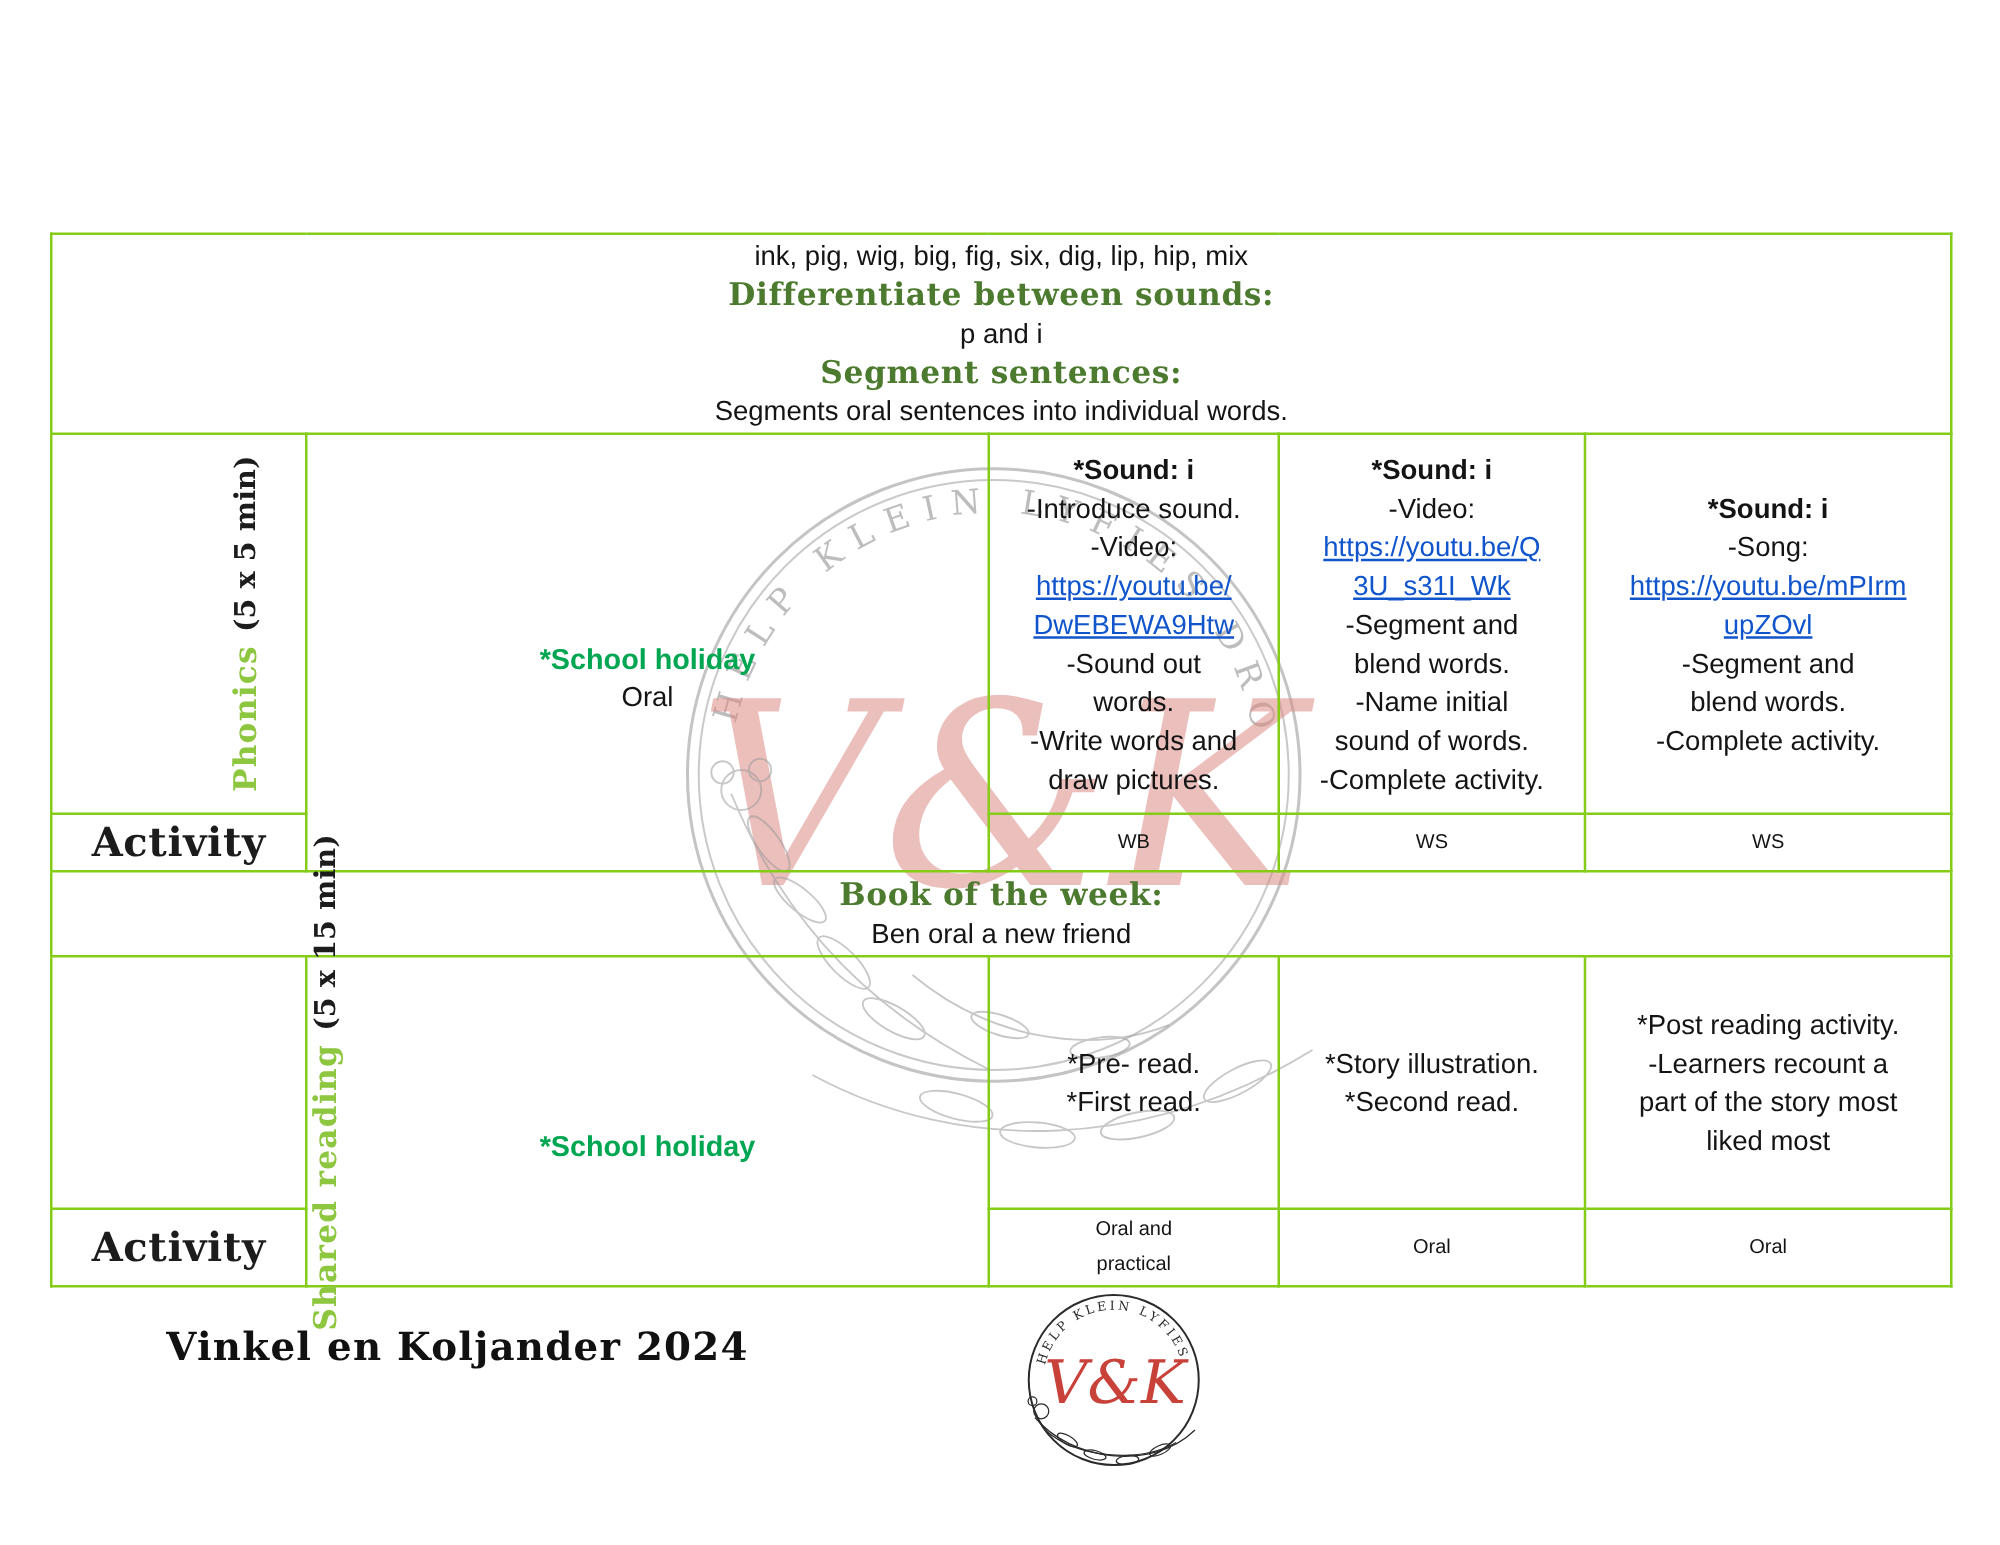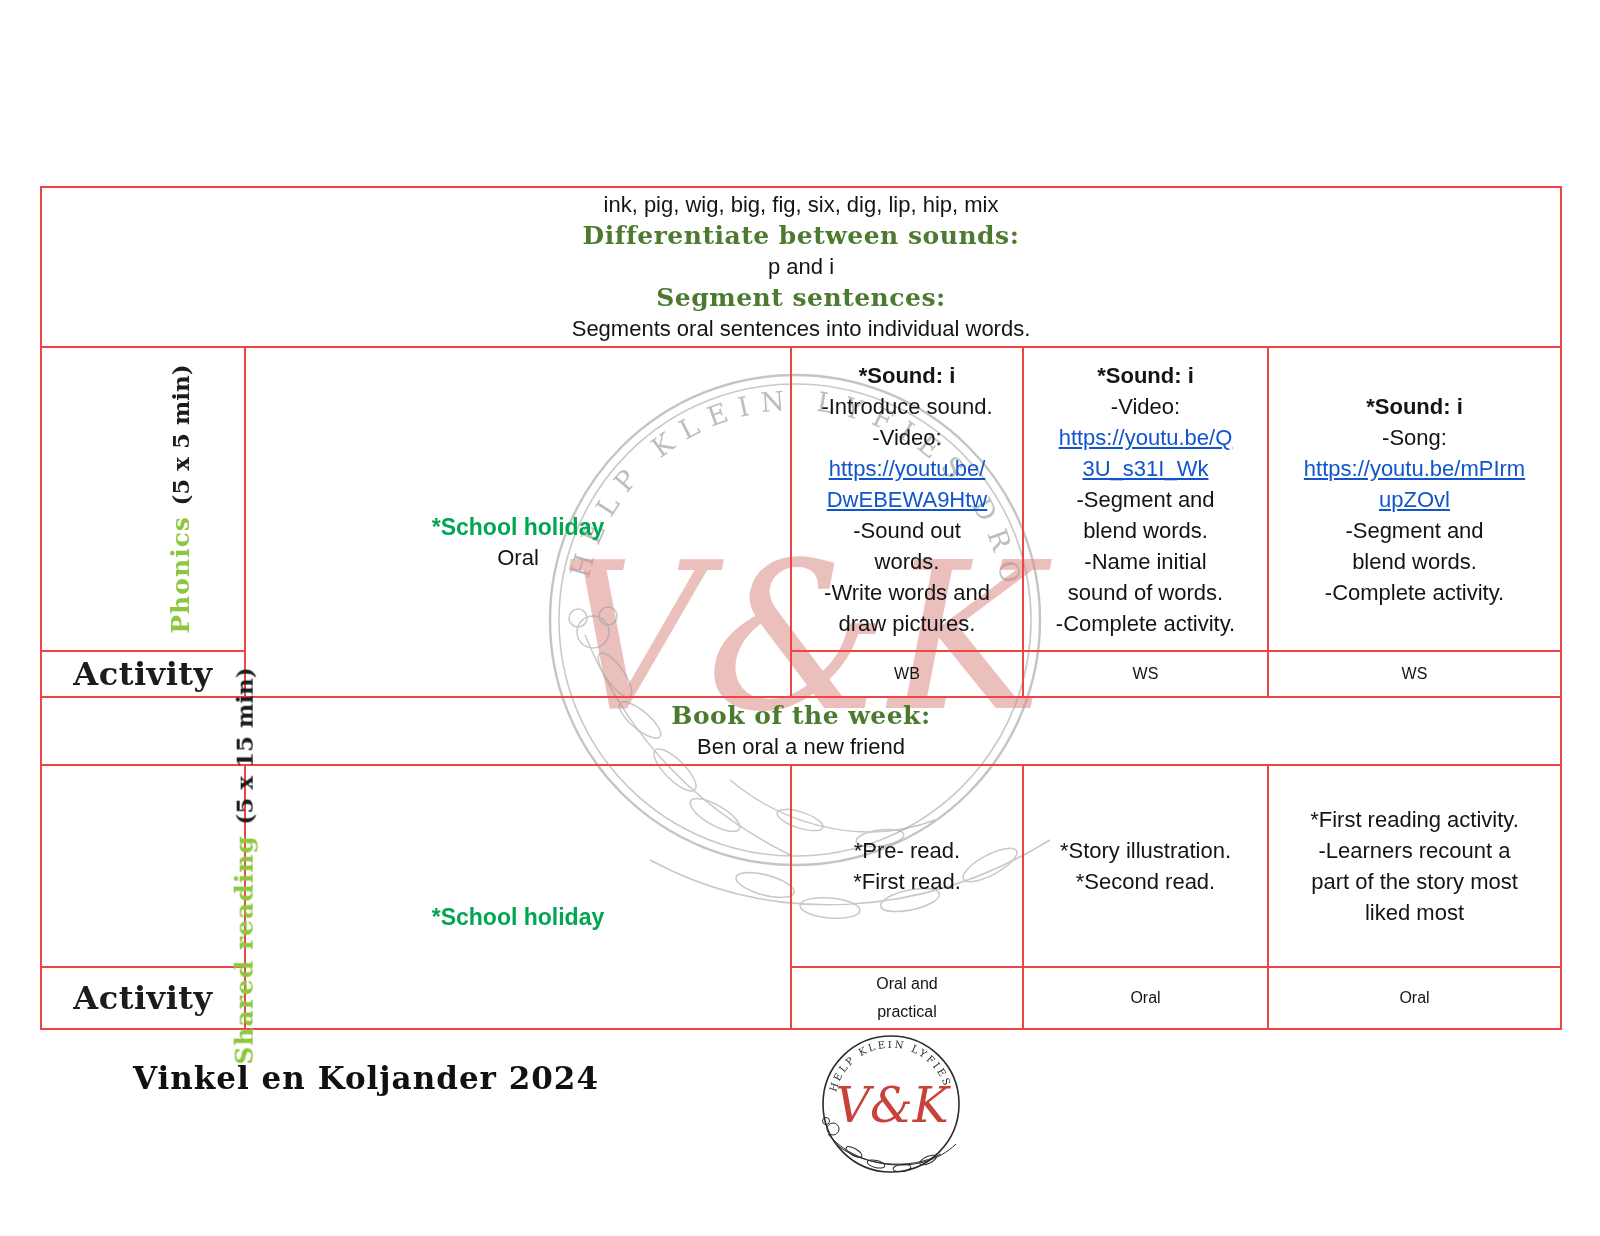--- a/index.html
+++ b/index.html
@@ -7,22 +7,22 @@
        font-family:"Liberation Sans",sans-serif;color:#141414;}
   .sheet{position:absolute;inset:0;}
 
   
   #wm-big{position:absolute;left:490px;top:300px;z-index:0;pointer-events:none;}
   #stamp{position:absolute;left:806px;top:1016px;z-index:3;pointer-events:none;}
 
   
   table.plan{position:absolute;left:40px;top:186px;width:1520px;z-index:1;
              border-collapse:collapse;table-layout:fixed;}
-  table.plan td{border:2px solid #ef4444;text-align:center;vertical-align:middle;
-                padding:2px 4px;background:transparent;}
+  table.plan td{border:2px solid #84cc16;text-align:center;vertical-align:middle;
+                padding:2px 20px;background:transparent;}
   .txt{font-size:22px;line-height:30px;color:#141414;}
   .line{font-size:22px;line-height:31px;white-space:pre-line;}
   .sound-heading{font-size:22px;line-height:31px;font-weight:bold;}
   .decor-green{font-family:"DejaVu Serif",serif;font-weight:bold;font-size:25px;
                line-height:32px;color:#4c7a2e;letter-spacing:0.5px;}
   .decor-black{font-family:"DejaVu Serif",serif;font-weight:bold;font-size:32px;
                color:#1c1c1c;letter-spacing:0.5px;}
   .holiday{font-size:23px;line-height:32px;font-weight:bold;color:#00a651;margin-top:40px;}
   .link{font-size:22px;line-height:31px;color:#1155cc;text-decoration:underline;
         white-space:pre-line;cursor:pointer;display:block;}
@@ -184,21 +184,21 @@
         </td>
         <td>
           <div class="line">*Pre- read.</div>
           <div class="line">*First read.</div>
         </td>
         <td>
           <div class="line">*Story illustration.</div>
           <div class="line">*Second read.</div>
         </td>
         <td>
-          <div class="line">*First reading activity.</div>
+          <div class="line">*Post reading activity.</div>
           <div class="line">-Learners recount a
 part of the story most
 liked most</div>
         </td>
       </tr>
 
       <tr style="height:60px">
         <td>
           <span class="decor-black">Activity</span>
         </td>

